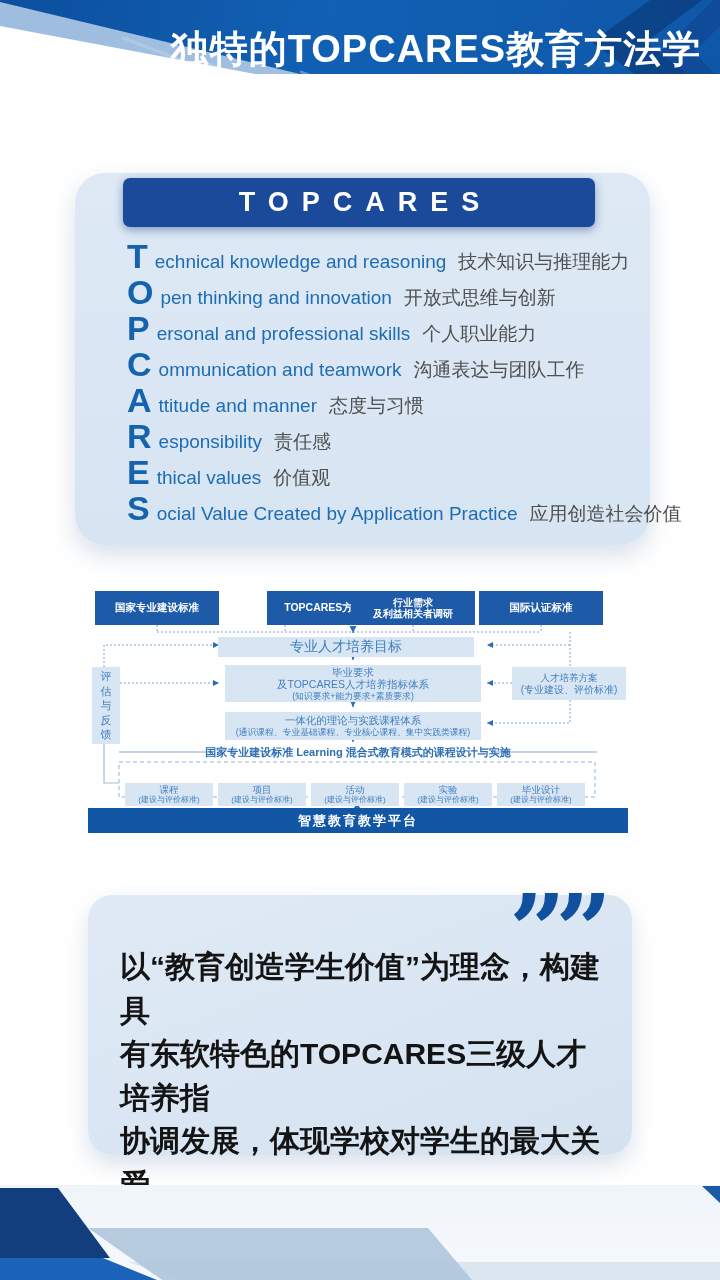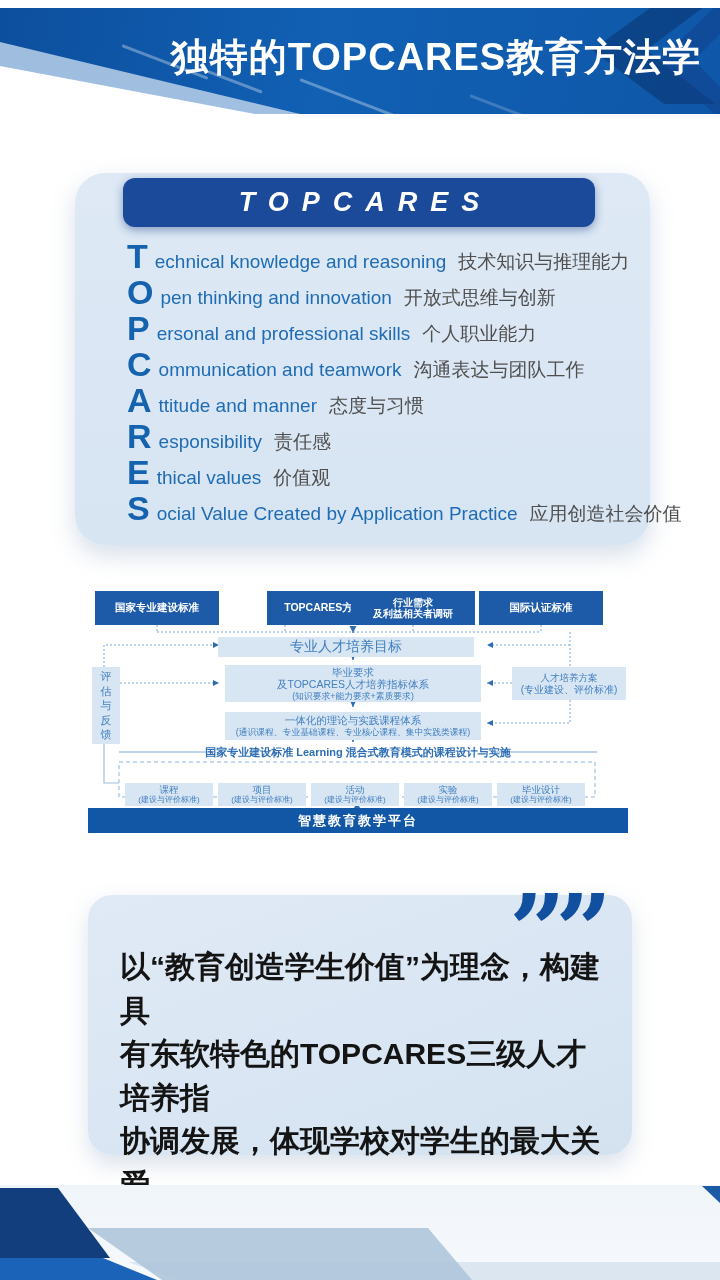--- a/index.html
+++ b/index.html
@@ -1,39 +1,39 @@
 <!DOCTYPE html>
 <html><head>
 <meta charset="utf-8">
 <style>
   html,body{margin:0;padding:0;background:#fff;}
   .page{position:relative;width:720px;height:1280px;overflow:hidden;background:#ffffff;
         font-family:"Liberation Sans","DejaVu Sans",sans-serif;}
 
   
-  .header{position:absolute;left:0;top:8px;width:720px;height:106px;
+  .header{position:absolute;left:0;top:0;width:720px;height:74px;
           background:linear-gradient(100deg,#0d4f9e 0%,#1160b4 45%,#0f57a8 100%);overflow:hidden;}
   .header svg{position:absolute;left:0;top:0;}
   .hdr-slash{position:absolute;height:3px;background:rgba(255,255,255,.32);border-radius:2px;
              transform:rotate(21deg);transform-origin:left center;}
   .wedge{position:absolute;left:0;bottom:0;width:340px;height:106px;}
   .wedge.mid{background:rgba(196,216,238,.8);
              clip-path:polygon(0 34px,300px 106px,0 106px);}
   .wedge.white{background:#ffffff;
              clip-path:polygon(0 58px,255px 106px,0 106px);}
   .page-title{position:absolute;left:160px;right:8px;top:24px;text-align:center;
               color:#ffffff;font-size:38px;font-weight:800;letter-spacing:1px;white-space:nowrap;}
 
   
   .acard{position:absolute;left:75px;top:173px;width:575px;height:372px;border-radius:30px;
          background:linear-gradient(180deg,#dee9f5 0%,#d7e4f2 100%);
          box-shadow:0 10px 24px rgba(110,140,180,.28);}
-  .acard-bar{position:absolute;left:48px;top:5px;width:472px;height:49px;border-radius:12px;
+  .acard-bar{position:absolute;left:48px;top:5px;width:472px;height:49px;border-radius:7px;
              background:#1b4a9b;box-shadow:0 3px 10px rgba(20,60,130,.45);
-             display:flex;align-items:center;justify-content:center;font-style:italic;}
+             display:flex;align-items:center;justify-content:center;}
   .acard-bar span{color:#fff;font-size:27px;font-weight:800;letter-spacing:13px;padding-left:13px;}
   .alist{position:absolute;left:52px;top:64px;right:10px;}
   .arow{display:flex;align-items:baseline;height:36px;white-space:nowrap;}
   .arow .ltr{font-size:34px;font-weight:800;color:#1563ae;margin-right:7px;}
   .arow .en{font-size:19px;color:#1e6cb4;}
   .arow .zh{font-size:19px;color:#4f4f4f;margin-left:12px;}
 
   
   .diagram{position:absolute;left:88px;top:588px;width:540px;height:248px;font-family:"Liberation Sans","DejaVu Sans",sans-serif;}
   .diagram svg{position:absolute;left:0;top:0;z-index:0;}

